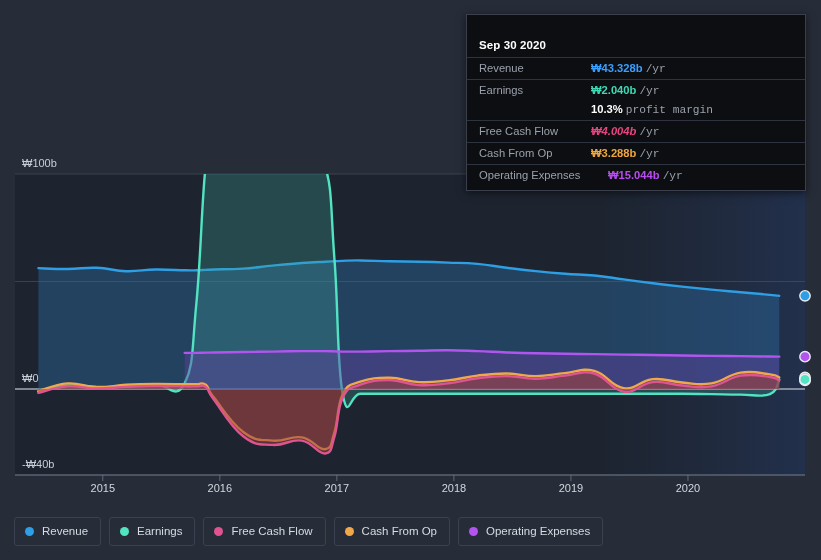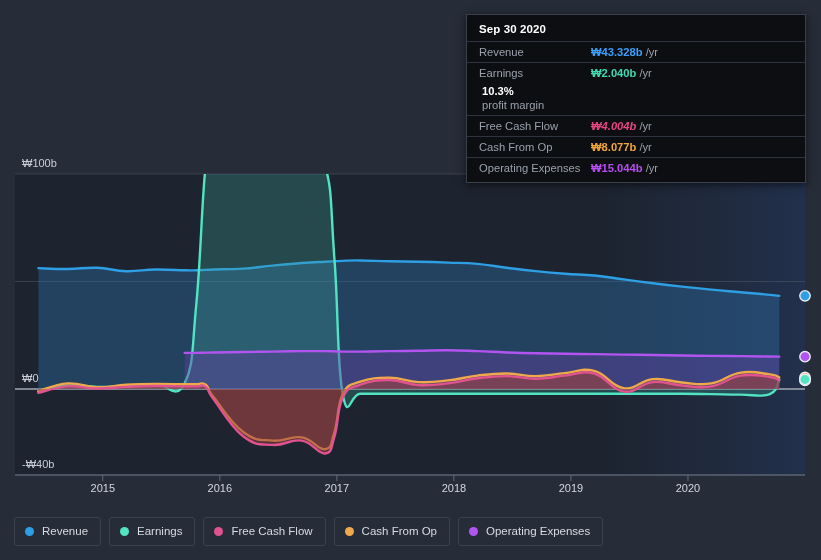--- a/index.html
+++ b/index.html
@@ -19,32 +19,32 @@
   #tooltip{
     position:absolute;left:466px;top:14px;width:340px;
     background:#0d0e12;
     border:1px solid #3a3f4b;
     box-shadow:0 2px 8px rgba(0,0,0,.55);
     padding:7px 0 4px 0;
     box-sizing:border-box;
   }
   #tooltip .tt-date{
     font-size:11.5px;font-weight:bold;color:#ffffff;
-    padding:1px 12px 6px 12px;letter-spacing:.1px;
+    padding:1px 12px 6px 12px;letter-spacing:.1px;margin-top:16px;
   }
   .tt-row{
     display:flex;align-items:baseline;
     border-top:1px solid #2e3340;
     padding:3px 12px 3px 12px;
     font-size:11.2px;line-height:14px;
   }
   .tt-label{color:#9aa1ab;width:112px;flex:none;}
   .tt-val{font-weight:bold;text-align:right;}
-  .tt-unit{color:#9aa1ab;font-weight:normal;margin-left:3px;}
-  .tt-sub{border-top:none;padding-top:1px;flex-direction:column;}
+  .tt-unit{color:#9aa1ab;font-weight:normal;margin-left:3px;font-family:Liberation Mono, monospace;}
+  .tt-sub{border-top:none;padding-top:1px;}
   .tt-sub .tt-label{width:112px;}
   .tt-sub .tt-val{color:#ffffff;}
 
   
   #legend{
     position:absolute;left:0;top:508px;width:821px;height:46px;
     display:flex;align-items:center;gap:8px;padding-left:14px;
     box-sizing:border-box;
   }
   .lg-item{
@@ -148,26 +148,26 @@
           <span class="tt-val" style="color: rgb(255, 255, 255);">10.3%</span>
           <span class="tt-unit">profit margin</span>
         </div>
         <div class="tt-row">
           <span class="tt-label">Free Cash Flow</span>
           <span class="tt-val" style="color: rgb(232, 69, 127); font-style: italic;">₩4.004b</span>
           <span class="tt-unit">/yr</span>
         </div>
         <div class="tt-row">
           <span class="tt-label">Cash From Op</span>
-          <span class="tt-val" style="color: rgb(240, 166, 60);">₩8.077b</span>
+          <span class="tt-val" style="color: rgb(240, 166, 60);">₩3.288b</span>
           <span class="tt-unit">/yr</span>
         </div>
         <div class="tt-row">
           <span class="tt-label">Operating Expenses</span>
-          <span class="tt-val" style="color: rgb(184, 76, 240);">₩15.044b</span>
+          <span class="tt-val" style="color: rgb(184, 76, 240); margin-left: 17px;">₩15.044b</span>
           <span class="tt-unit">/yr</span>
         </div>
       </div>
   </div>
 
   <div id="legend">
       <div class="lg-item">
         <span class="lg-dot" style="background: rgb(46, 159, 228);"></span>
         <span class="lg-text">Revenue</span>
       </div>

